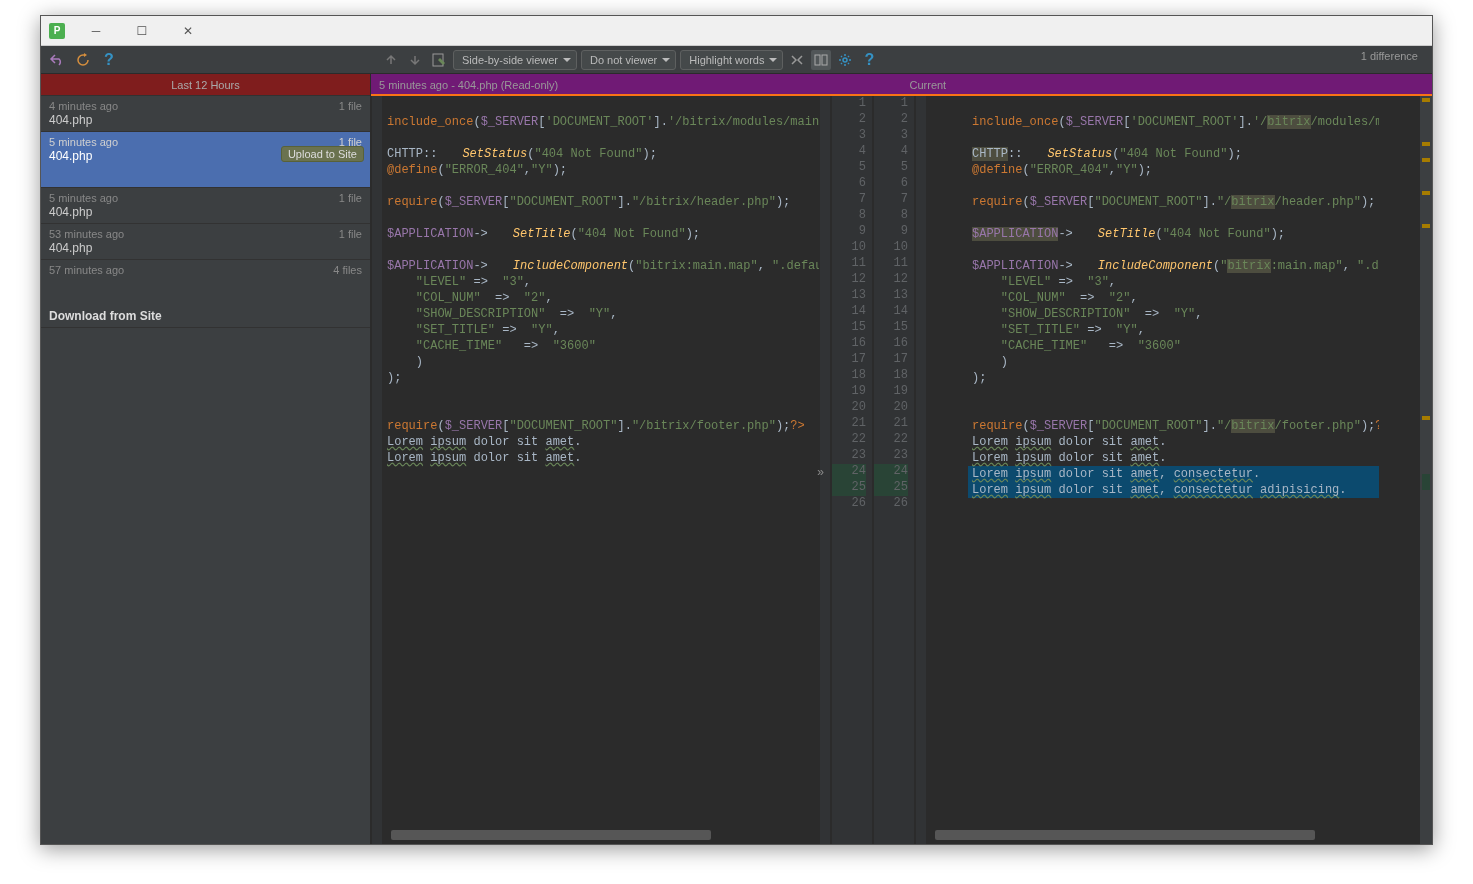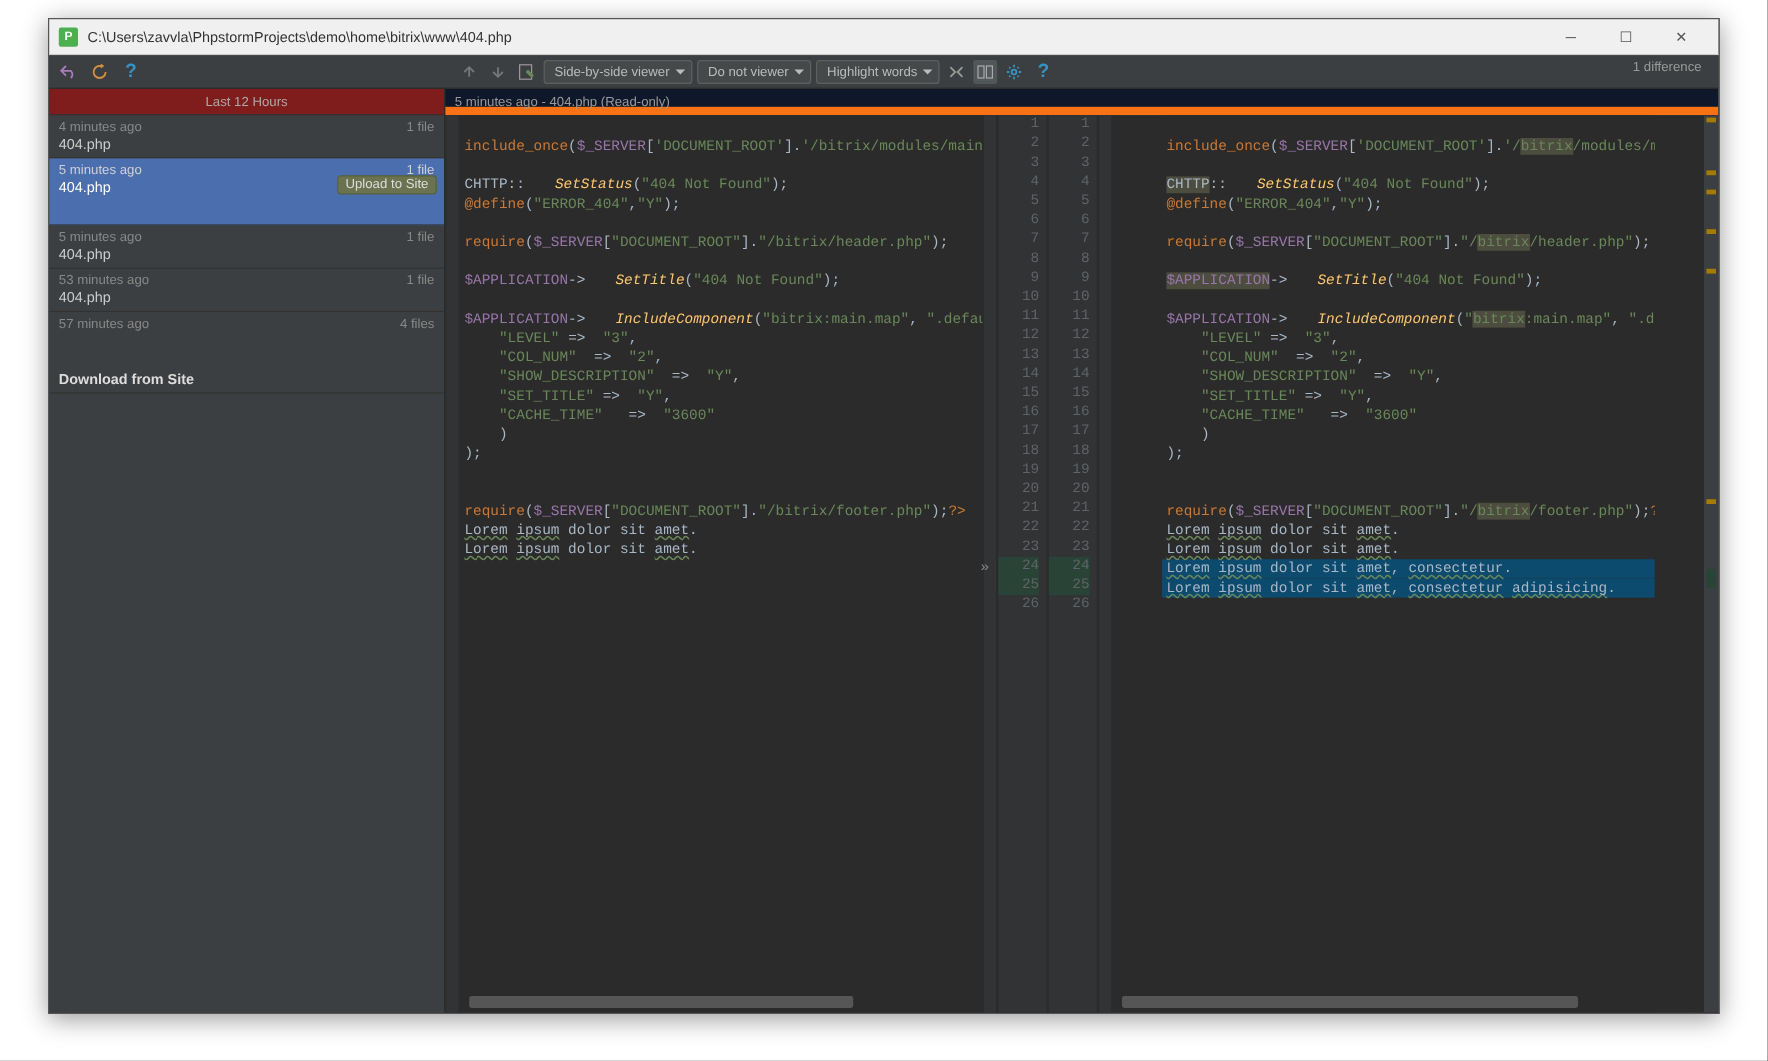--- a/index.html
+++ b/index.html
@@ -156,22 +156,22 @@
 }
 .diff-area {
   flex: 1;
   display: flex;
   flex-direction: column;
   overflow: hidden;
 }
 .diff-headers {
   height: 22px;
   display: flex;
-  background: #0f172a;
-  border-bottom: 7px solid #f97316;
+  background: #701a75;
+  border-bottom: 2px solid #f97316;
   font-size: 11px;
 }
 .diff-header-left {
   width: 50%;
   padding-left: 8px;
   line-height: 22px;
   color: #999;
 }
 .diff-header-right {
   width: 50%;
@@ -241,21 +241,20 @@
   font-size: 12px;
 }
 </style>
 </head>
 <body>
 
 <div class="window">
 
   <div class="titlebar">
     <div class="app-icon">P</div>
-    <div class="title-text">C:\Users\zavvla\PhpstormProjects\demo\home\bitrix\www\404.php</div>
     <div class="win-controls">
       <div class="win-btn">─</div>
       <div class="win-btn">☐</div>
       <div class="win-btn">✕</div>
     </div>
   </div>
 
   <div class="toolbar">
     <div class="toolbar-section-left">
       <div class="tool-icon">
@@ -353,20 +352,21 @@
               <span>4 files</span>
             </div>
           <div class="h-file">Download from Site</div>
         </div>
       </div>
     </div>
 
     <div class="diff-area">
       <div class="diff-headers">
         <div class="diff-header-left">5 minutes ago - 404.php (Read-only)</div>
+        <div class="diff-header-right">Current</div>
       </div>
       <div class="diff-panes" style="position:relative;">
 
         <div class="pane left" style="position:relative;">
           <div class="gutter"></div>
           <div class="code" id="left-code"><div class="code-line"><span class="c-keyword"></span></div><div class="code-line"><span class="c-keyword">include_once</span><span class="c-paren">(</span><span class="c-var">$_SERVER</span><span class="c-paren">[</span><span class="c-str">'DOCUMENT_ROOT'</span><span class="c-paren">].</span><span class="c-str">'/bitrix/modules/main/incl</span></div><div class="code-line"></div><div class="code-line"><span class="c-text">CHTTP</span><span class="c-paren">::</span><span class="c-func">SetStatus</span><span class="c-paren">(</span><span class="c-str">"404 Not Found"</span><span class="c-paren">);</span></div><div class="code-line"><span class="c-keyword">@define</span><span class="c-paren">(</span><span class="c-str">"ERROR_404"</span><span class="c-paren">,</span><span class="c-str">"Y"</span><span class="c-paren">);</span></div><div class="code-line"></div><div class="code-line"><span class="c-keyword">require</span><span class="c-paren">(</span><span class="c-var">$_SERVER</span><span class="c-paren">[</span><span class="c-str">"DOCUMENT_ROOT"</span><span class="c-paren">].</span><span class="c-str">"/bitrix/header.php"</span><span class="c-paren">);</span></div><div class="code-line"></div><div class="code-line"><span class="c-var">$APPLICATION</span><span class="c-paren">-&gt;</span><span class="c-func">SetTitle</span><span class="c-paren">(</span><span class="c-str">"404 Not Found"</span><span class="c-paren">);</span></div><div class="code-line"></div><div class="code-line"><span class="c-var">$APPLICATION</span><span class="c-paren">-&gt;</span><span class="c-func">IncludeComponent</span><span class="c-paren">(</span><span class="c-str">"bitrix:main.map"</span><span class="c-paren">, </span><span class="c-str">".default"</span></div><div class="code-line">    <span class="c-str">"LEVEL"</span> <span class="c-paren">=&gt;</span>  <span class="c-str">"3"</span><span class="c-paren">,</span></div><div class="code-line">    <span class="c-str">"COL_NUM"</span>  <span class="c-paren">=&gt;</span>  <span class="c-str">"2"</span><span class="c-paren">,</span></div><div class="code-line">    <span class="c-str">"SHOW_DESCRIPTION"</span>  <span class="c-paren">=&gt;</span>  <span class="c-str">"Y"</span><span class="c-paren">,</span></div><div class="code-line">    <span class="c-str">"SET_TITLE"</span> <span class="c-paren">=&gt;</span>  <span class="c-str">"Y"</span><span class="c-paren">,</span></div><div class="code-line">    <span class="c-str">"CACHE_TIME"</span>   <span class="c-paren">=&gt;</span>  <span class="c-str">"3600"</span></div><div class="code-line">    <span class="c-paren">)</span></div><div class="code-line"><span class="c-paren">);</span></div><div class="code-line"></div><div class="code-line"></div><div class="code-line"><span class="c-keyword">require</span><span class="c-paren">(</span><span class="c-var">$_SERVER</span><span class="c-paren">[</span><span class="c-str">"DOCUMENT_ROOT"</span><span class="c-paren">].</span><span class="c-str">"/bitrix/footer.php"</span><span class="c-paren">);</span><span class="c-keyword">?&gt;</span></div><div class="code-line"><span class="c-text"><span class="c-wavy">Lorem</span> <span class="c-wavy">ipsum</span> dolor sit <span class="c-wavy">amet</span>.</span></div><div class="code-line"><span class="c-text"><span class="c-wavy">Lorem</span> <span class="c-wavy">ipsum</span> dolor sit <span class="c-wavy">amet</span>.</span></div></div>
           <div class="gutter" style="position:relative;">
             <div class="chevron-insert" style="top:370px;left:-3px;">»</div>
           </div>
           <div class="scrollbar-thumb" style="left:20px;width:320px;"></div>

